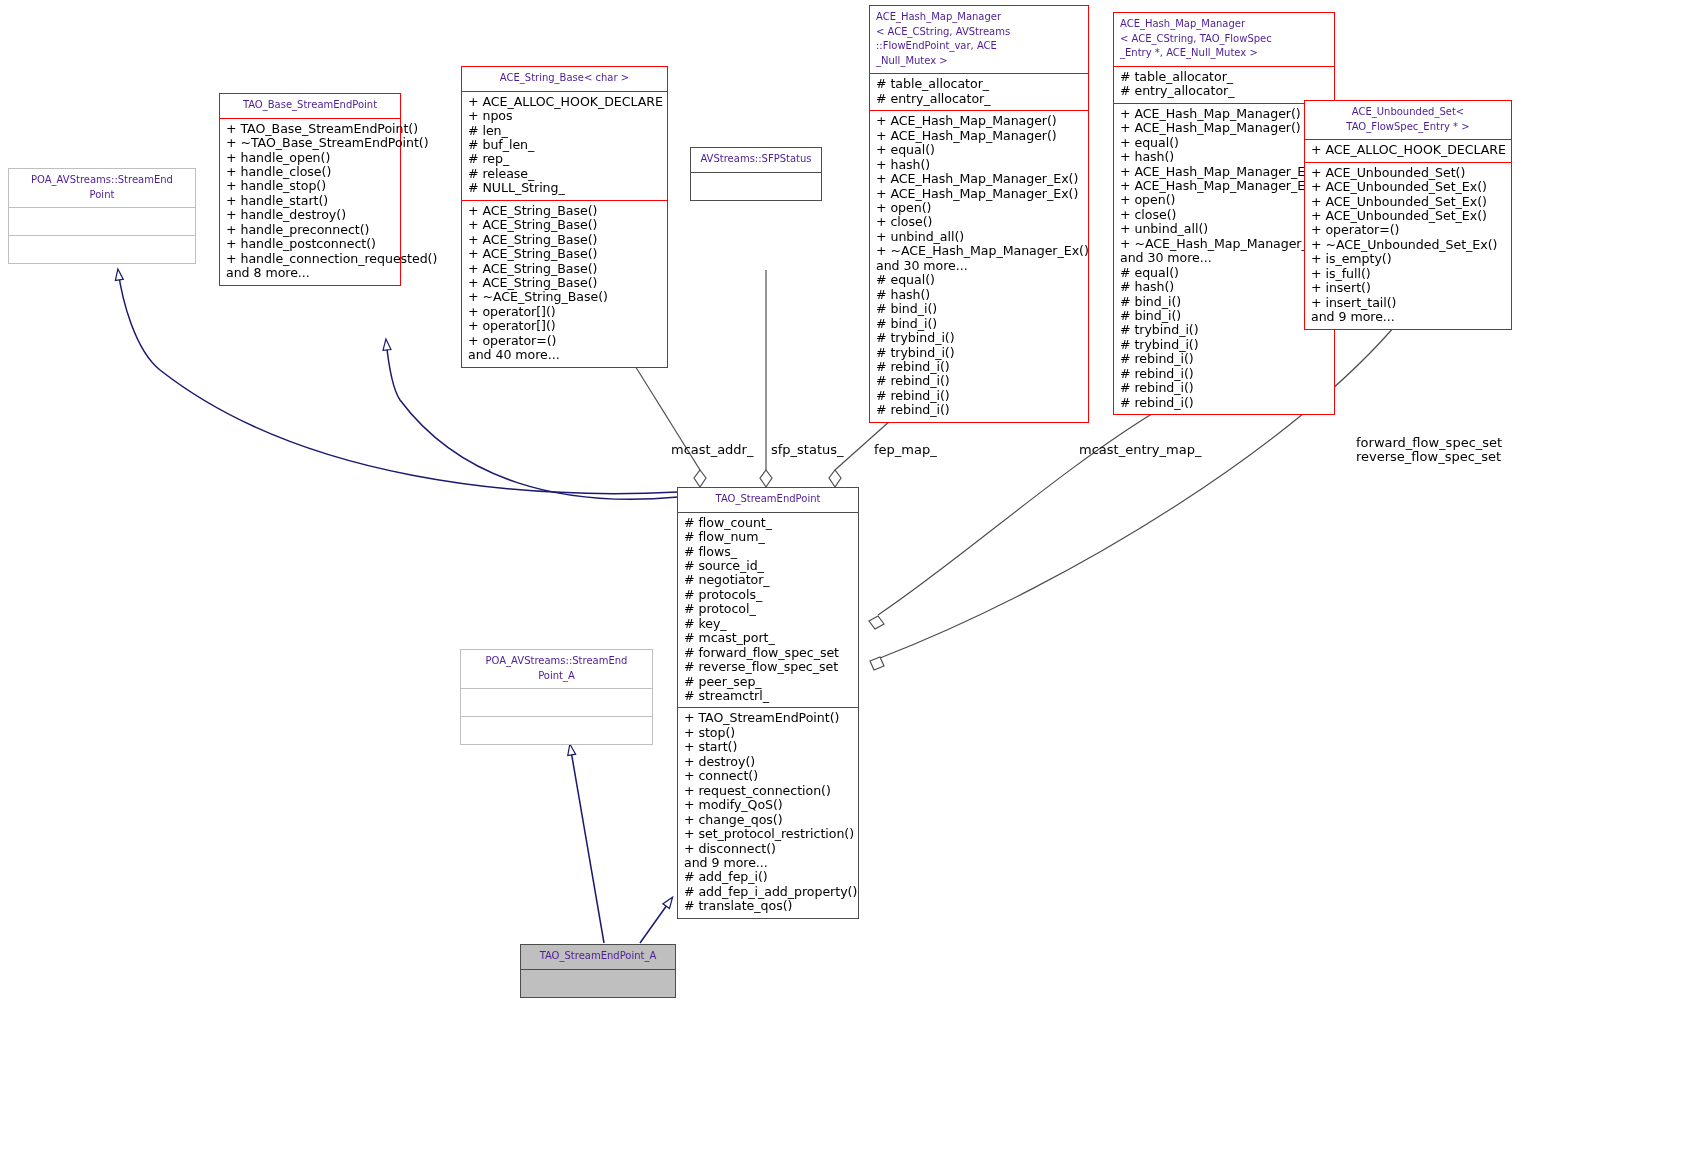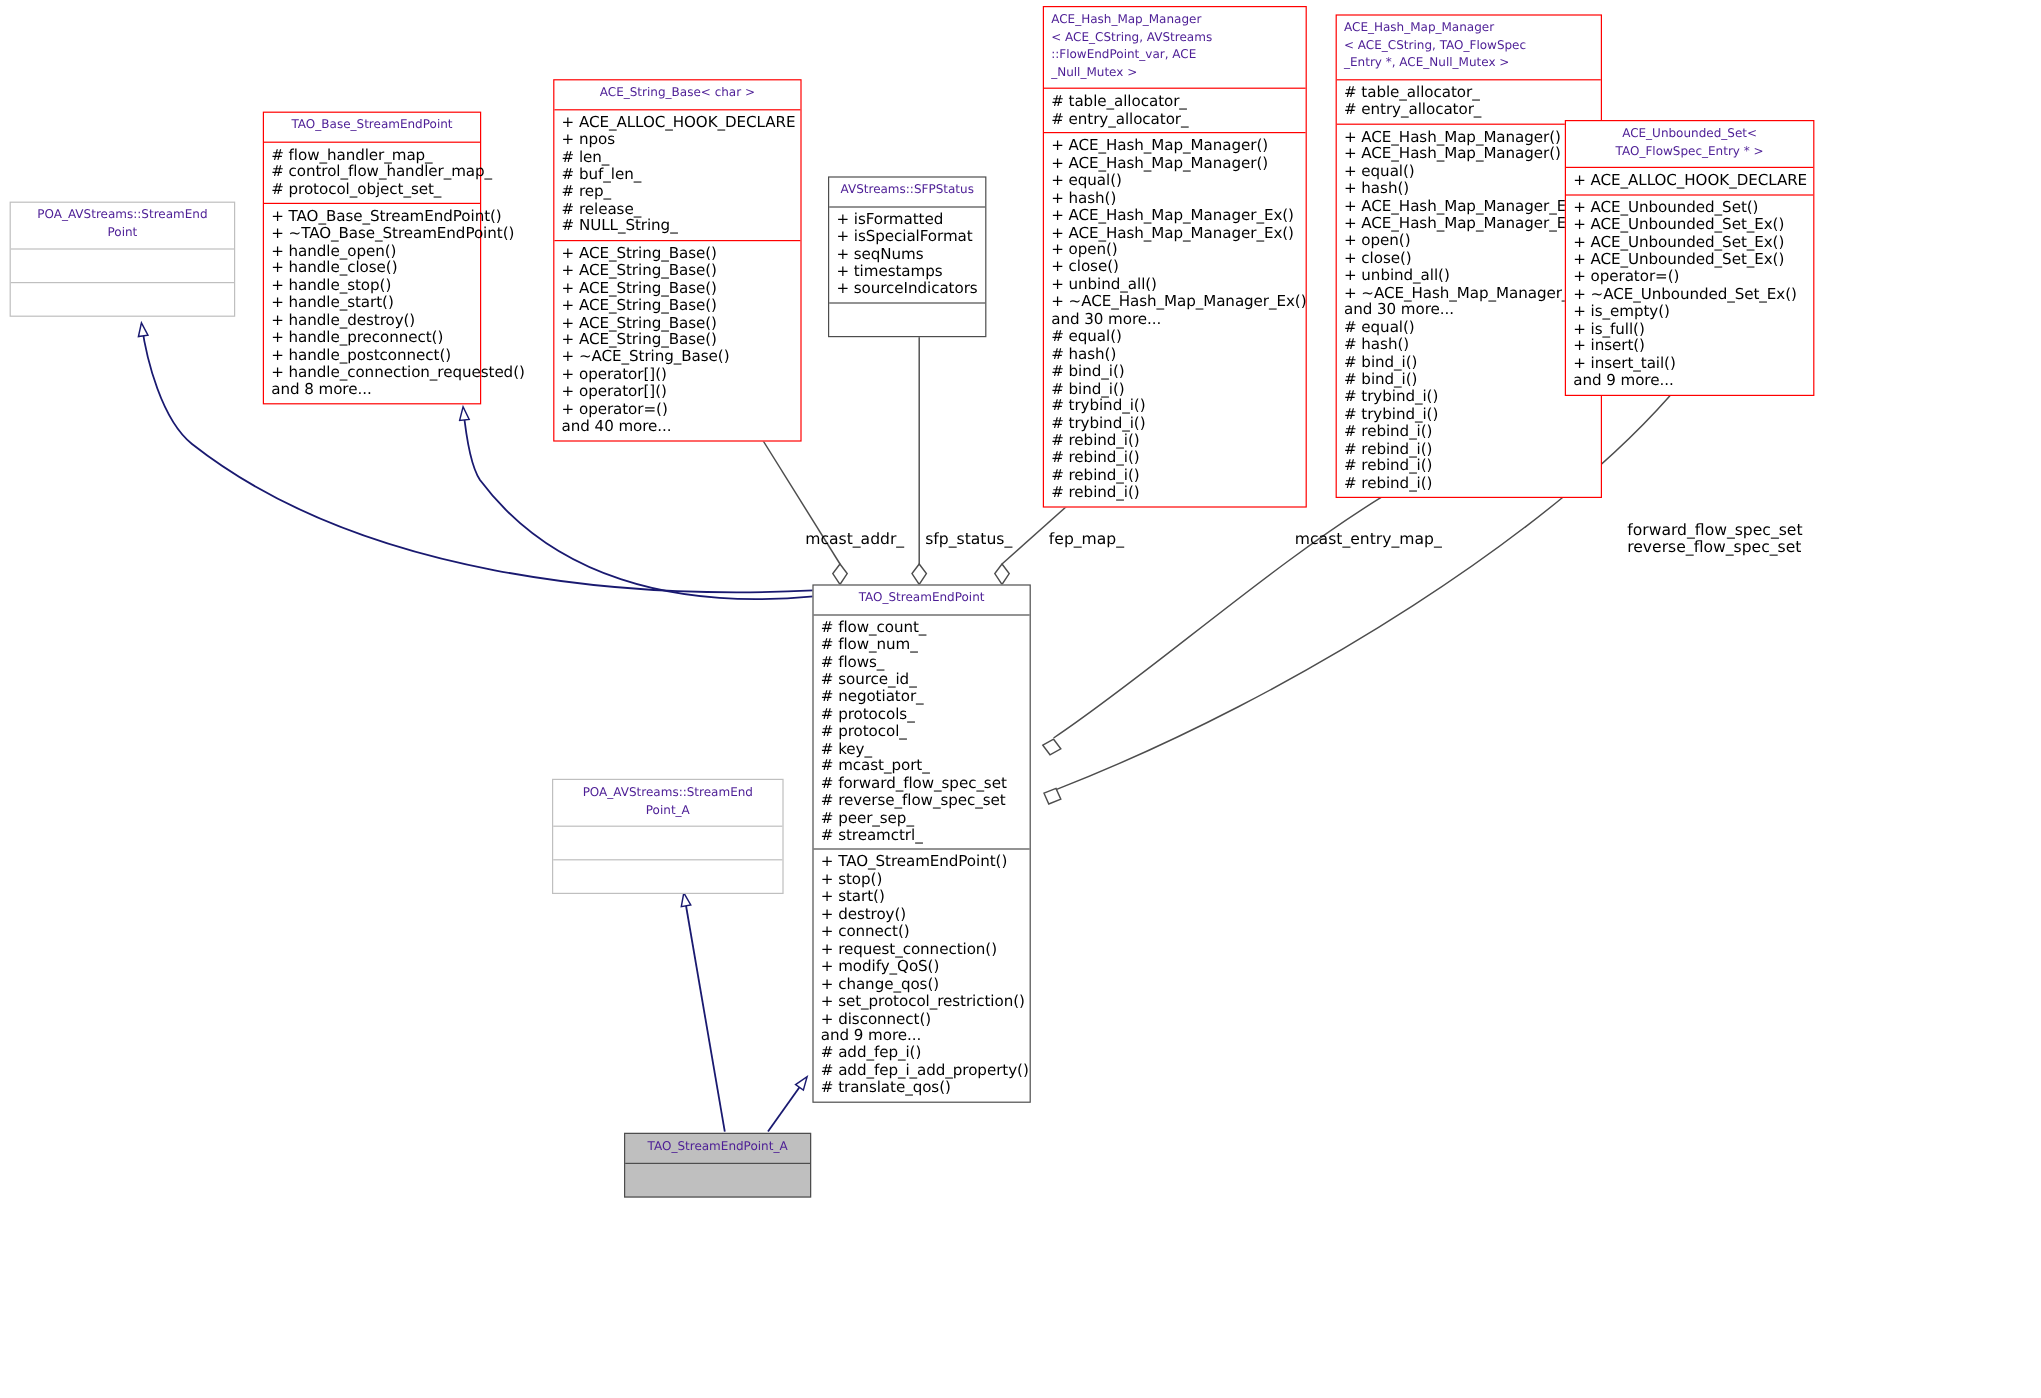--- a/index.html
+++ b/index.html
@@ -85,25 +85,20 @@
 
   <div class="node gray" style="left:8px;top:168px;width:188px;">
     <div class="ntitle">POA_AVStreams::StreamEnd
 Point</div>
     <div class="sep-gray sect empty-row"></div>
     <div class="sep-gray sect empty-row"></div>
   </div>
 
   <div class="node red" style="left:219px;top:93px;width:182px;">
     <div class="ntitle">TAO_Base_StreamEndPoint</div>
-    <div class="sep-red sect">
-      <div class="row"># flow_handler_map_</div>
-      <div class="row"># control_flow_handler_map_</div>
-      <div class="row"># protocol_object_set_</div>
-    </div>
     <div class="sep-red sect">
       <div class="row">+ TAO_Base_StreamEndPoint()</div>
       <div class="row">+ ~TAO_Base_StreamEndPoint()</div>
       <div class="row">+ handle_open()</div>
       <div class="row">+ handle_close()</div>
       <div class="row">+ handle_stop()</div>
       <div class="row">+ handle_start()</div>
       <div class="row">+ handle_destroy()</div>
       <div class="row">+ handle_preconnect()</div>
       <div class="row">+ handle_postconnect()</div>
@@ -133,27 +128,20 @@
       <div class="row">+ ~ACE_String_Base()</div>
       <div class="row">+ operator[]()</div>
       <div class="row">+ operator[]()</div>
       <div class="row">+ operator=()</div>
       <div class="row">and 40 more...</div>
     </div>
   </div>
 
   <div class="node dark" style="left:690px;top:147px;width:132px;">
     <div class="ntitle">AVStreams::SFPStatus</div>
-    <div class="sep-dark sect">
-      <div class="row">+ isFormatted</div>
-      <div class="row">+ isSpecialFormat</div>
-      <div class="row">+ seqNums</div>
-      <div class="row">+ timestamps</div>
-      <div class="row">+ sourceIndicators</div>
-    </div>
     <div class="sep-dark sect empty-row"></div>
   </div>
 
   <div class="node red" style="left:869px;top:5px;width:220px;">
     <div class="ntitle" style="text-align:left;">ACE_Hash_Map_Manager
 &lt; ACE_CString, AVStreams
 ::FlowEndPoint_var, ACE
           _Null_Mutex &gt;</div>
     <div class="sep-red sect">
       <div class="row"># table_allocator_</div>

